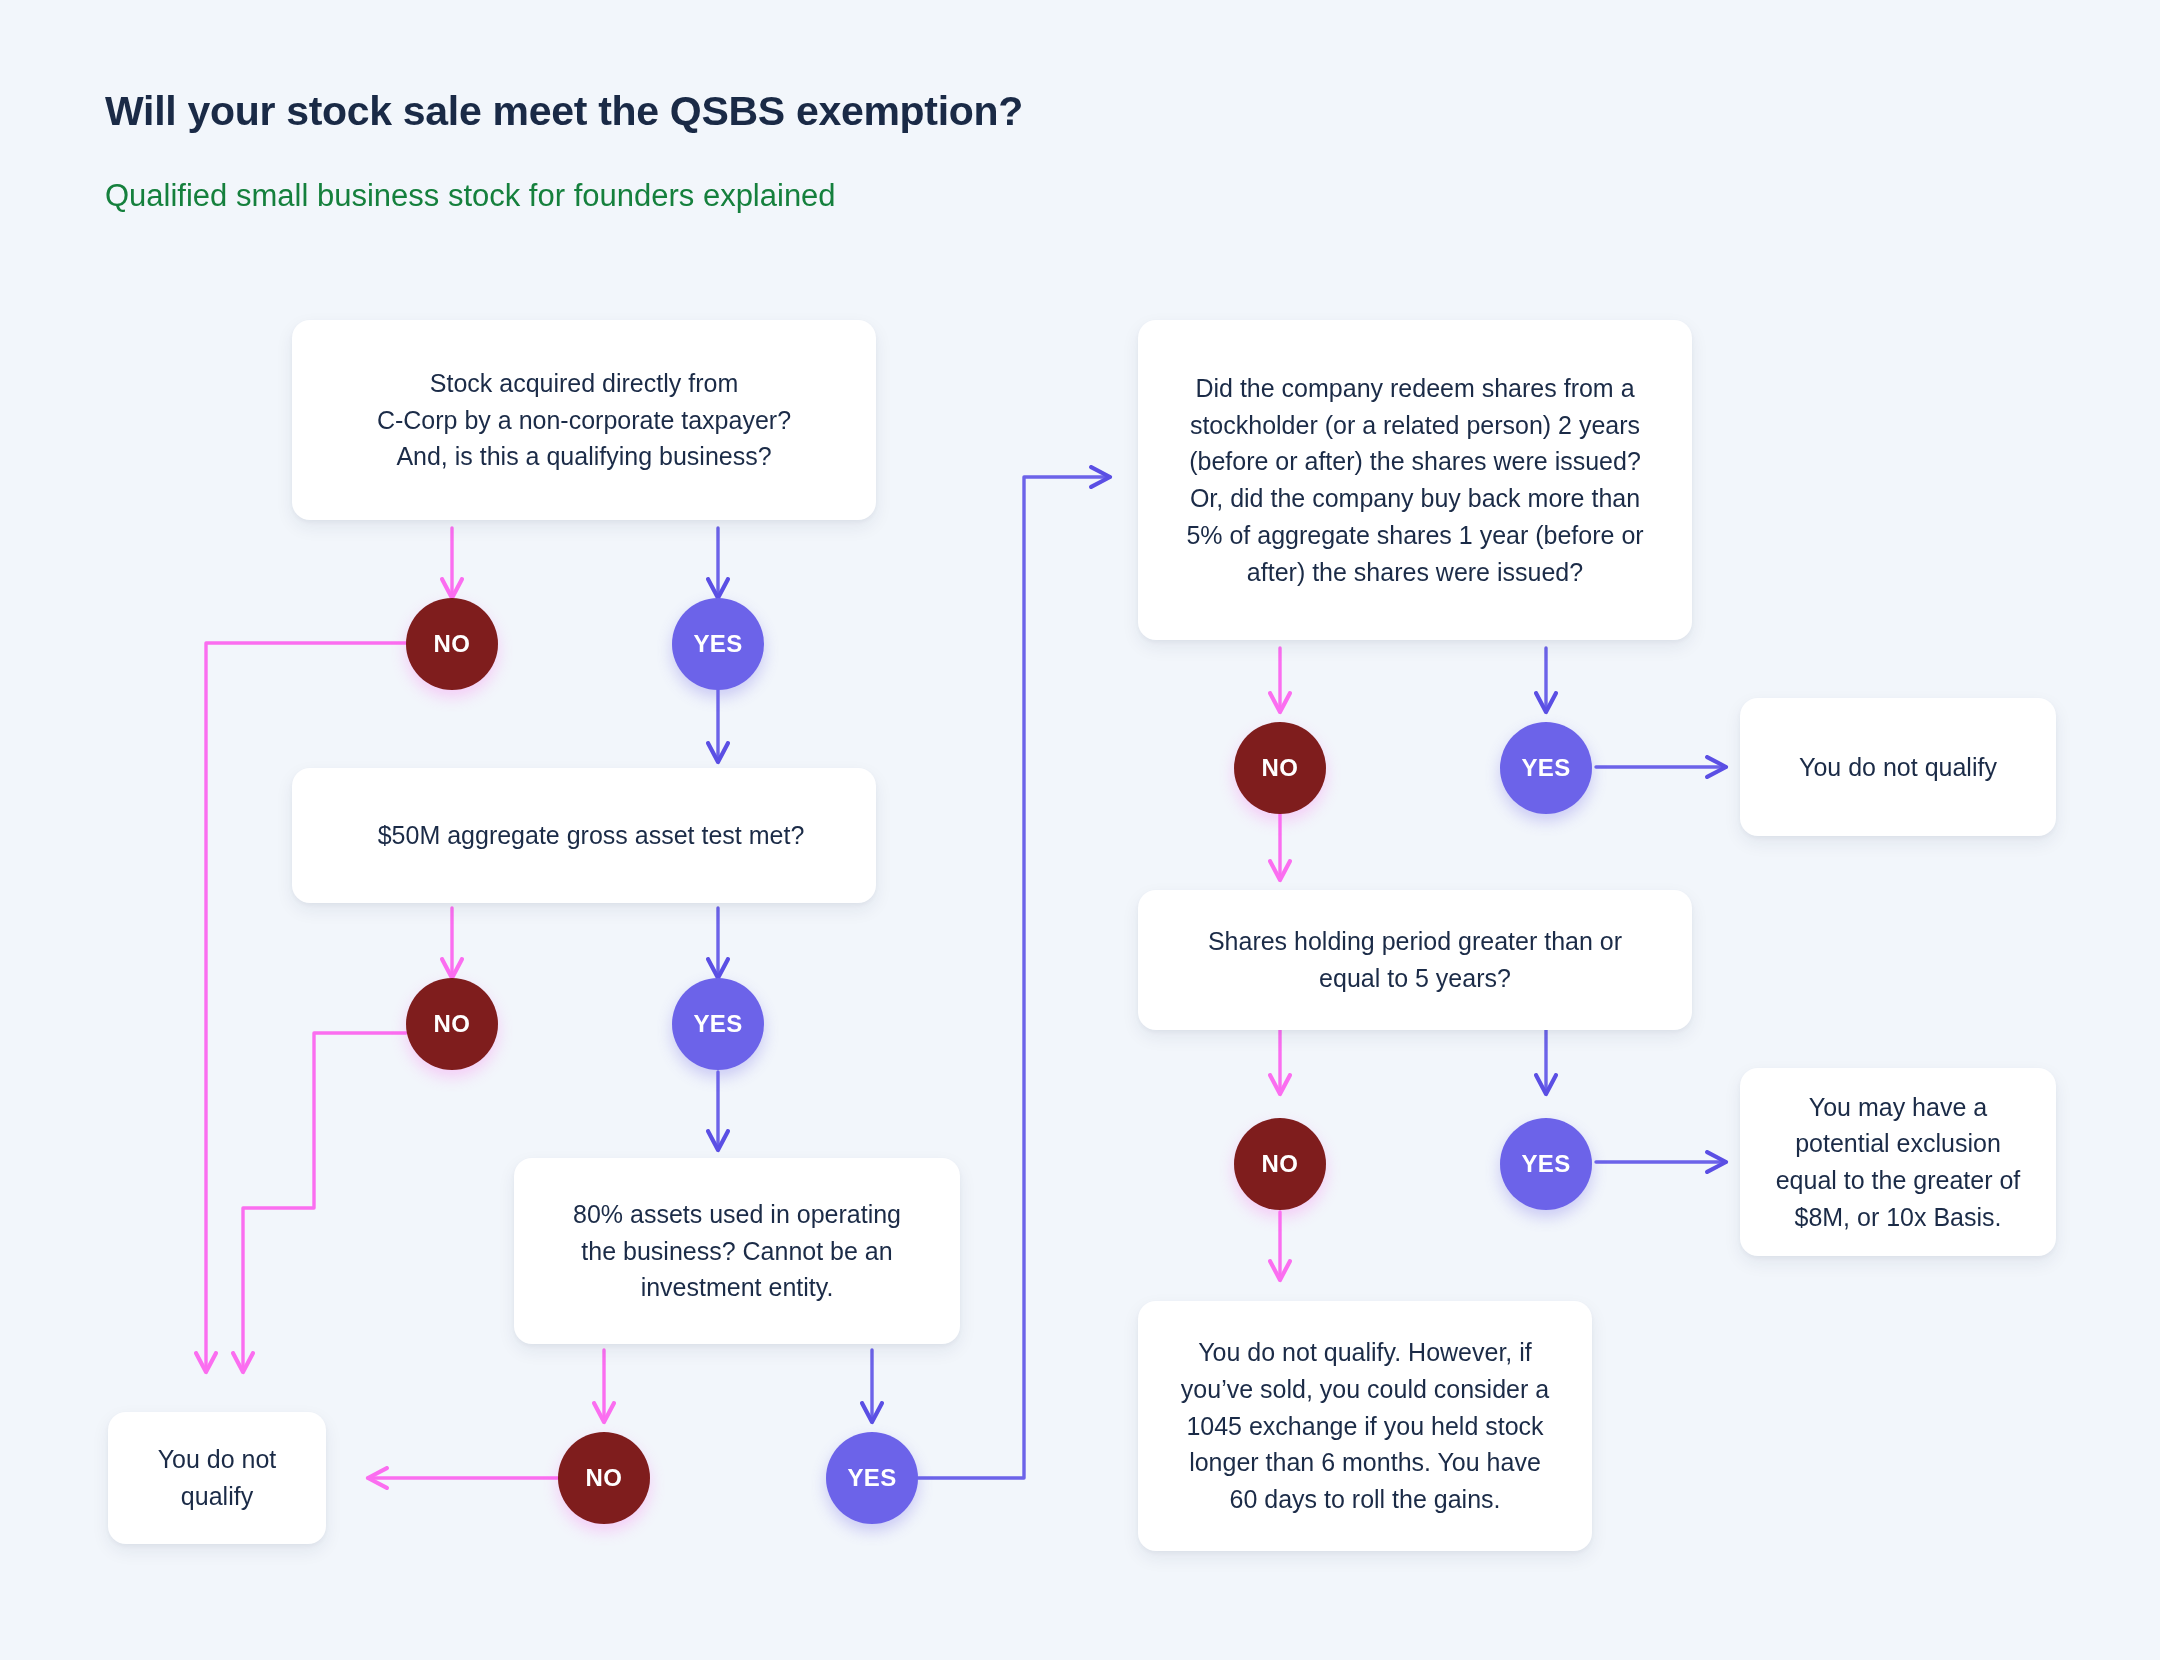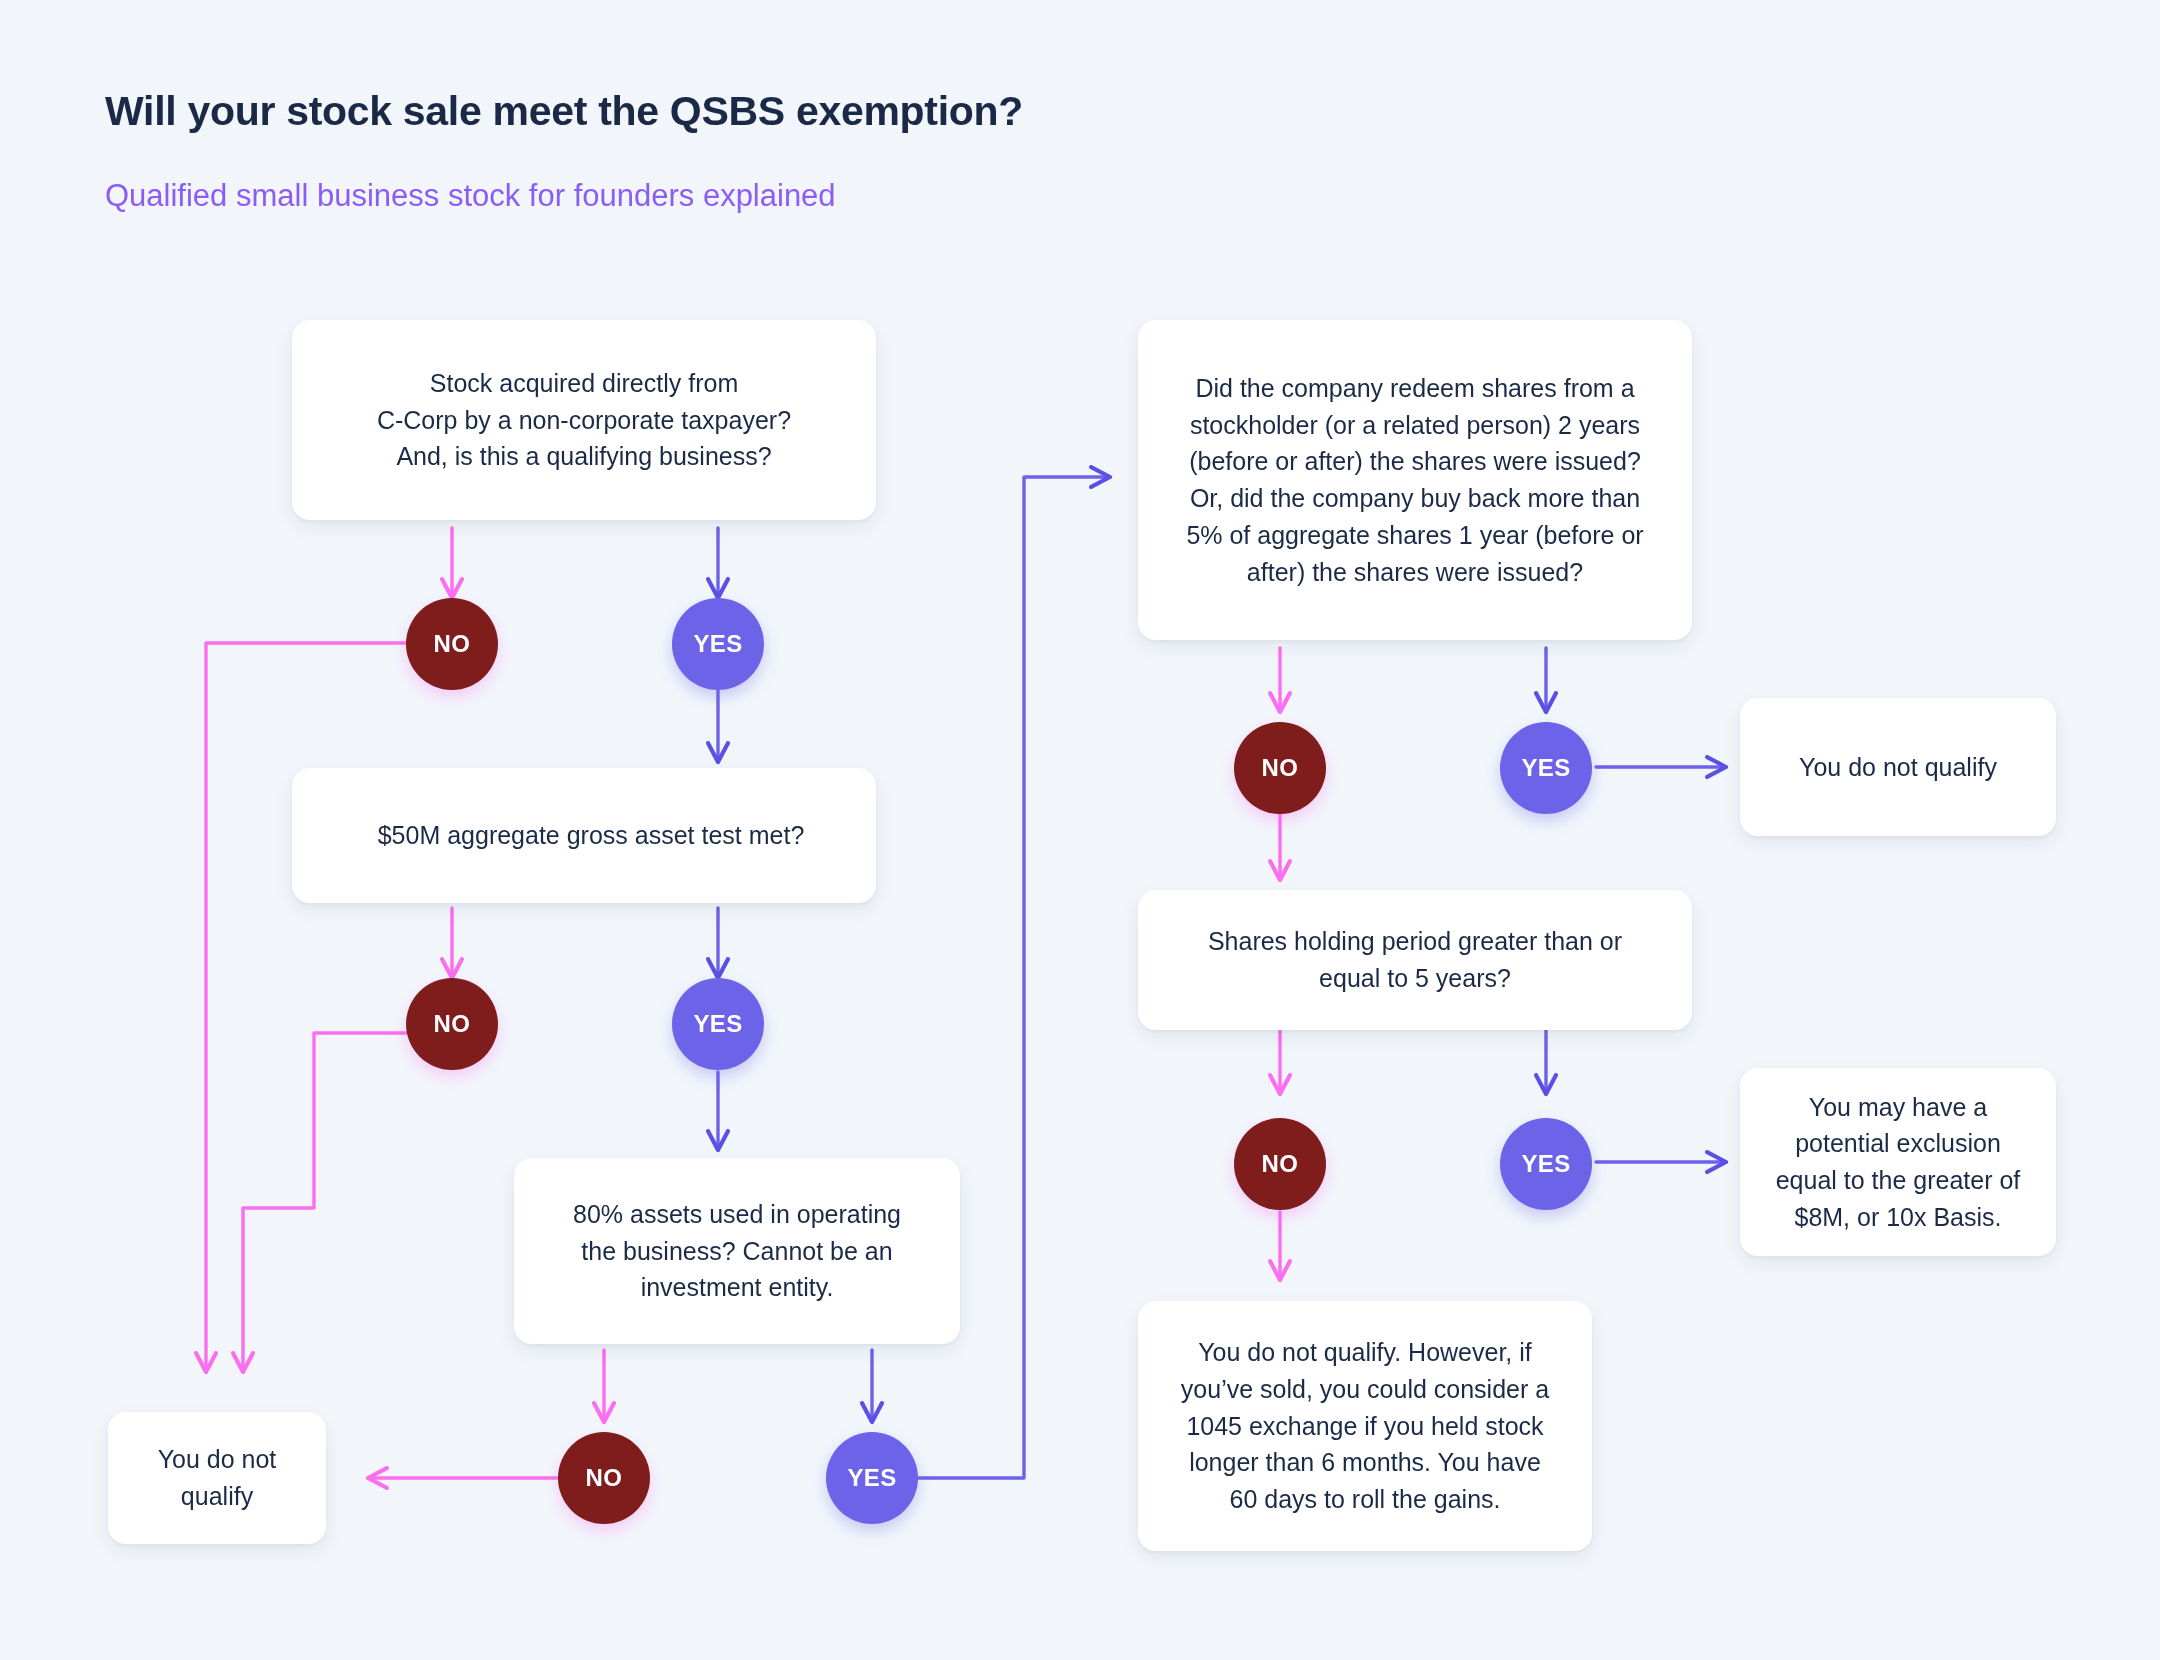--- a/index.html
+++ b/index.html
@@ -34,21 +34,21 @@
     letter-spacing: -0.3px;
     color: #1a2a46;
     white-space: nowrap;
   }
   .page-subtitle {
     position: absolute;
     left: 105px;
     top: 178px;
     font-size: 31px;
     font-weight: 400;
-    color: #8b5cf6;
+    color: #15803d;
     white-space: nowrap;
   }
 
   
   .connectors {
     position: absolute;
     left: 0;
     top: 0;
     width: 2160px;
     height: 1660px;

